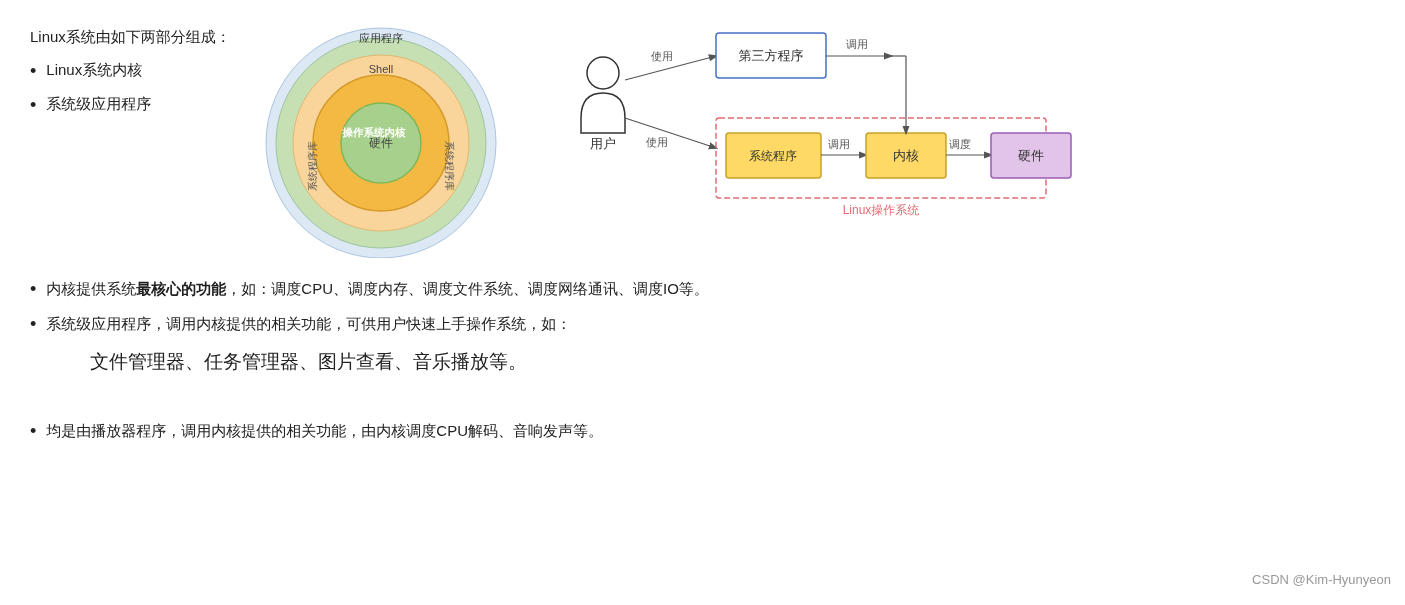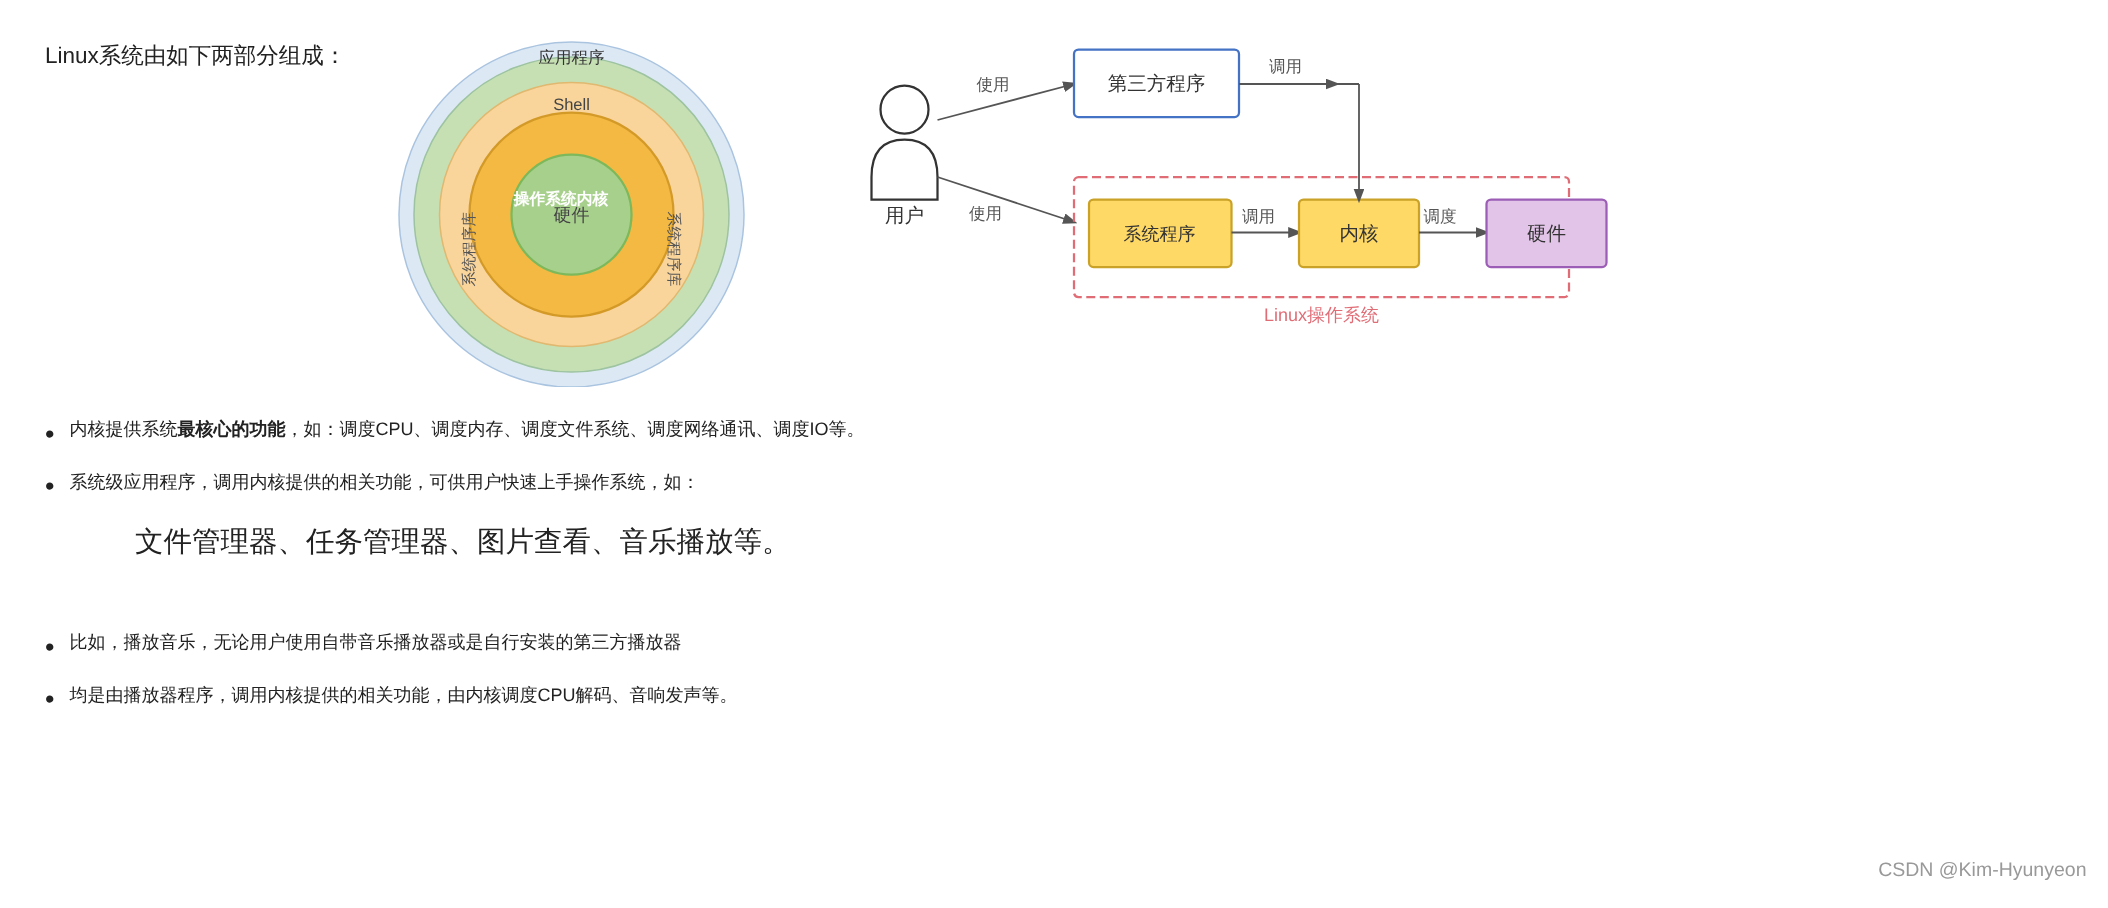--- a/index.html
+++ b/index.html
@@ -79,21 +79,21 @@
 
     .bullet-list {
       list-style: none;
       padding: 0;
     }
 
     .bullet-list li {
       display: flex;
       align-items: flex-start;
       margin-bottom: 8px;
-      font-size: 12px;
+      font-size: 15px;
       line-height: 1.7;
     }
 
     .bullet-list li::before {
       content: "•";
       margin-right: 10px;
       font-size: 18px;
       line-height: 1.5;
       flex-shrink: 0;
     }
@@ -118,20 +118,28 @@
   </style>
 </head>
 <body>
 
 <div class="main-layout">
 
   <div class="top-section">
 
     <div class="text-left">
       <div class="intro">Linux系统由如下两部分组成：</div>
+      <ul>
+        <li>
+          <span>Linux系统内核</span>
+        </li>
+        <li>
+          <span>系统级应用程序</span>
+        </li>
+      </ul>
     </div>
 
     <div class="ring-diagram">
       <svg viewBox="0 0 240 240" width="240" height="240">
 
         <circle cx="120" cy="125" r="115" fill="#dce9f5" stroke="#aac4e0" stroke-width="1"></circle>
 
         <circle cx="120" cy="125" r="105" fill="#c6e0b4" stroke="#9dc3a0" stroke-width="1"></circle>
 
         <circle cx="120" cy="125" r="88" fill="#f9d49b" stroke="#e0b870" stroke-width="1"></circle>
@@ -222,23 +230,20 @@
     <div class="sub-item">
       文件管理器、任务管理器、图片查看、音乐播放等。
     </div>
   </div>
 
   <div style="height:12px"></div>
 
   <div class="bottom-section">
     <ul class="bullet-list">
       <li>
-        <span>比如，播放音乐，无论用户使用自带音乐播放器或是自行安装的第三方播放器</span>
-      </li>
-      <li>
         <span>均是由播放器程序，调用内核提供的相关功能，由内核调度CPU解码、音响发声等。</span>
       </li>
     </ul>
   </div>
 
 </div>
 
 <div class="csdn-watermark">
   <span>CSDN @Kim-Hyunyeon</span>
 </div>

